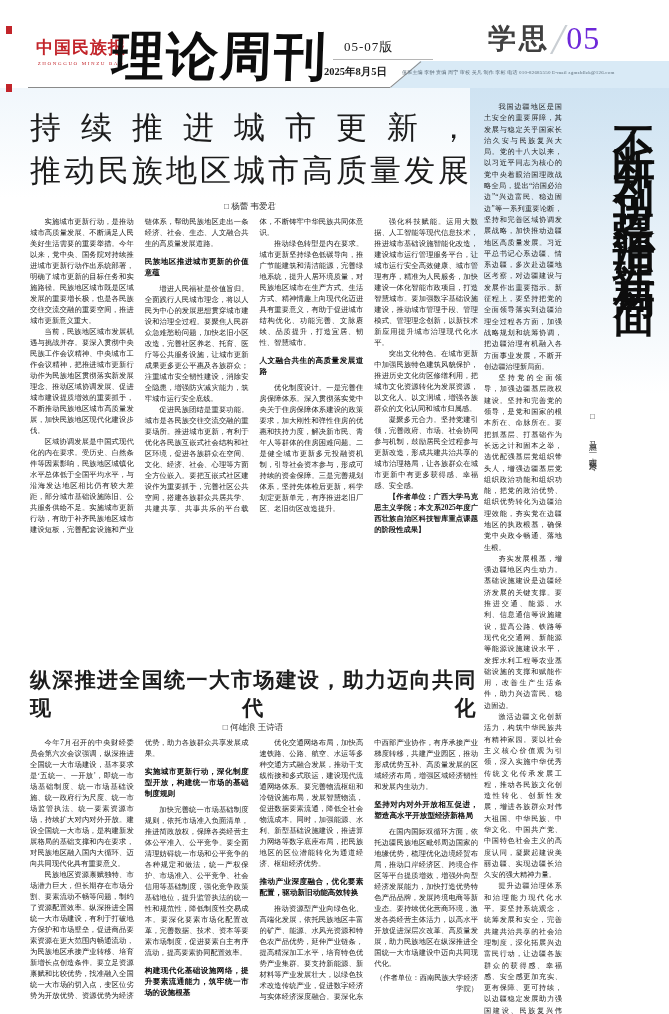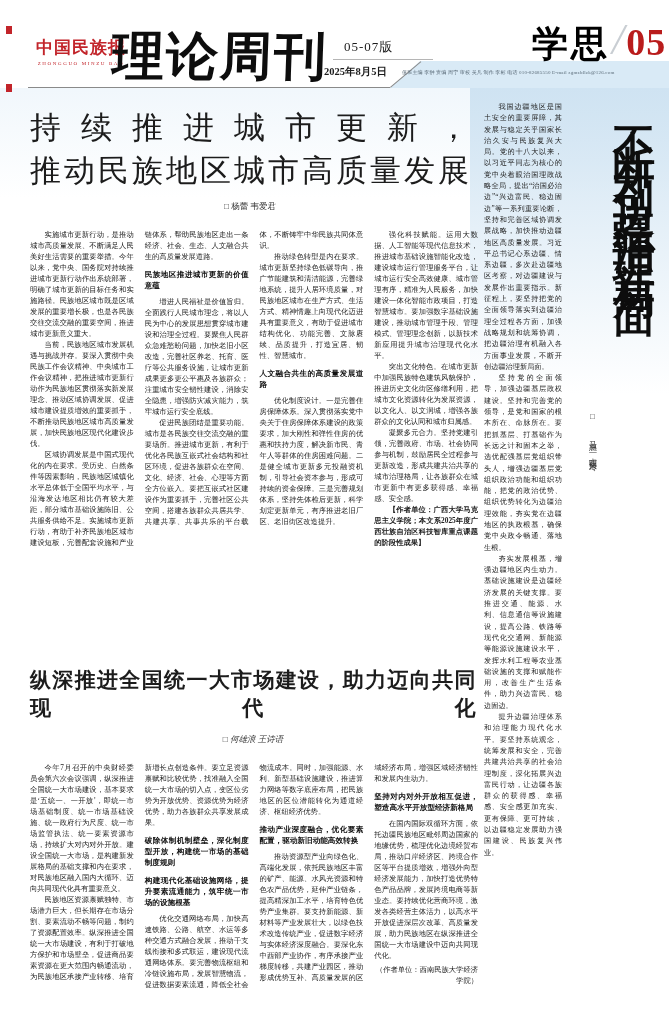--- a/index.html
+++ b/index.html
@@ -25,41 +25,41 @@
   .brand { position:absolute; left:36px; top:36px; z-index:3; color:#c2242a; }
   .brand .cn { font-size:17px; font-weight:bold; letter-spacing:1px; }
   .brand .latin { font-size:5px; letter-spacing:1.6px; margin-top:2px; text-align:center; }
   .weekly { position:absolute; left:112px; top:22px; z-index:3; font-size:52px; font-weight:900;
     letter-spacing:2px; transform:skewX(-2deg); color:#0d0d0d; }
   .edition { position:absolute; left:344px; top:38px; z-index:3; font-size:13px; letter-spacing:1px; }
   .date { position:absolute; left:324px; top:65px; z-index:3; font-size:10.5px; font-weight:bold; }
   .staff { position:absolute; left:402px; top:69px; z-index:3; font-size:5px; color:#5a6b78;
     width:262px; white-space:nowrap; overflow:hidden; letter-spacing:0.2px; }
   .section-block { position:absolute; left:488px; top:20px; z-index:3; display:flex; align-items:flex-start; }
-  .section-name { font-size:36px; font-weight:900; color:#000000; letter-spacing:3px;margin-left:44px; }
+  .section-name { font-size:28px; font-weight:900; color:#404040; letter-spacing:3px; }
   .section-slash { font-size:44px; color:#c9ced3; font-style:italic; line-height:40px; margin:0 2px; font-weight:400; }
-  .page-no { font-size:38px; font-weight:700; color:#b91c1c; letter-spacing:1px; }
+  .page-no { font-size:32px; font-weight:400; color:#6d28d9; letter-spacing:1px; }
 
   .article1 { position:absolute; left:30px; top:106px; width:448px; z-index:3; }
   .article1 .hl { width:440px; font-size:31px; line-height:43px; font-weight:400;
     text-align:justify; text-align-last:justify; letter-spacing:1px; }
   .byline { text-align:center; font-size:8.5px; color:#333; margin-top:9px; width:440px; }
 
-  .cols { margin-top:16px; width:448px; column-count:4; column-gap:11px;
+  .cols { margin-top:3px; width:448px; column-count:4; column-gap:11px;
     font-size:7.3px; line-height:11px; text-align:justify; color:#222; }
   .cols p { text-indent:2em; margin:0; }
   .cols p.subhead { font-family:"Liberation Sans", sans-serif; font-weight:bold; font-size:7.6px;
     text-indent:0; margin:7px 0 5px; color:#111; line-height:11px; }
   .cols p.attribution { font-weight:bold; }
   .cols p.attr-right { text-align:right; text-indent:0; margin-top:3px; }
 
   .article2 { position:absolute; left:30px; top:650px; width:448px; z-index:3; }
   .article2 .hl2 { width:446px; font-size:21px; line-height:28px; font-weight:900;
     text-align:justify; text-align-last:justify; letter-spacing:0.5px;margin-top:16px; }
-  .article2 .byline { width:446px; margin-top:12px;font-style:italic; }
+  .article2 .byline { width:446px; margin-top:0; }
 
   .side-col { position:absolute; left:484px; top:102px; width:78px; z-index:3;
     font-size:7.2px; line-height:11.3px; text-align:justify; color:#222; }
   .side-col p { text-indent:2em; margin:0; }
 
   .v-title { position:absolute; left:606px; top:94px; height:680px; z-index:3;
     writing-mode:vertical-rl; text-orientation:upright;
     font-size:42px; font-weight:900; letter-spacing:17px; color:#0d0d0d; }
   .v-byline { position:absolute; left:586px; top:412px; z-index:3;
     writing-mode:vertical-rl; text-orientation:upright;
@@ -111,33 +111,35 @@
       <p class="attribution">【作者单位：广西大学马克思主义学院；本文系2025年度广西壮族自治区科技智库重点课题的阶段性成果】</p>
     </div>
 </section>
 
 <section class="article2">
   <div class="hl2">纵深推进全国统一大市场建设，助力迈向共同现代化</div>
   <div class="byline">□ 何雄浪 王诗语</div>
   <div class="cols">
       <p>今年7月召开的中央财经委员会第六次会议强调，纵深推进全国统一大市场建设，基本要求是‘五统一、一开放’，即统一市场基础制度、统一市场基础设施、统一政府行为尺度、统一市场监管执法、统一要素资源市场，持续扩大对内对外开放。建设全国统一大市场，是构建新发展格局的基础支撑和内在要求，对民族地区融入国内大循环、迈向共同现代化具有重要意义。</p>
       <p>民族地区资源禀赋独特、市场潜力巨大，但长期存在市场分割、要素流动不畅等问题，制约了资源配置效率。纵深推进全国统一大市场建设，有利于打破地方保护和市场壁垒，促进商品要素资源在更大范围内畅通流动，为民族地区承接产业转移、培育新增长点创造条件。要立足资源禀赋和比较优势，找准融入全国统一大市场的切入点，变区位劣势为开放优势、资源优势为经济优势，助力各族群众共享发展成果。</p>
-      <p class="subhead">破除体制机制壁垒，深化制度型开放，构建统一市场的基础制度规则</p>
+      <p class="subhead">实施城市更新行动，深化制度型开放，构建统一市场的基础制度规则</p>
+      <p>加快完善统一市场基础制度规则，依托市场准入负面清单，推进简政放权，保障各类经营主体公平准入、公平竞争。要全面清理妨碍统一市场和公平竞争的各种规定和做法，统一产权保护、市场准入、公平竞争、社会信用等基础制度，强化竞争政策基础地位，提升监管执法的统一性和规范性，降低制度性交易成本。要深化要素市场化配置改革，完善数据、技术、资本等要素市场制度，促进要素自主有序流动，提高要素协同配置效率。</p>
       <p class="subhead">构建现代化基础设施网络，提升要素流通能力，筑牢统一市场的设施根基</p>
       <p>优化交通网络布局，加快高速铁路、公路、航空、水运等多种交通方式融合发展，推动干支线衔接和多式联运，建设现代流通网络体系。要完善物流枢纽和冷链设施布局，发展智慧物流，促进数据要素流通，降低全社会物流成本。同时，加强能源、水利、新型基础设施建设，推进算力网络等数字底座布局，把民族地区的区位潜能转化为通道经济、枢纽经济优势。</p>
       <p class="subhead">推动产业深度融合，优化要素配置，驱动新旧动能高效转换</p>
       <p>推动资源型产业向绿色化、高端化发展，依托民族地区丰富的矿产、能源、水风光资源和特色农产品优势，延伸产业链条，提高精深加工水平，培育特色优势产业集群。要支持新能源、新材料等产业发展壮大，以绿色技术改造传统产业，促进数字经济与实体经济深度融合。要深化东中西部产业协作，有序承接产业梯度转移，共建产业园区，推动形成优势互补、高质量发展的区域经济布局，增强区域经济韧性和发展内生动力。</p>
       <p class="subhead">坚持对内对外开放相互促进，塑造高水平开放型经济新格局</p>
       <p>在国内国际双循环方面，依托边疆民族地区毗邻周边国家的地缘优势，梳理优化边境经贸布局，推动口岸经济区、跨境合作区等平台提质增效，增强外向型经济发展能力，加快打造优势特色产品品牌，发展跨境电商等新业态。要持续优化营商环境，激发各类经营主体活力，以高水平开放促进深层次改革、高质量发展，助力民族地区在纵深推进全国统一大市场建设中迈向共同现代化。</p>
       <p class="attr-right">（作者单位：西南民族大学经济学院）</p>
     </div>
 </section>
 
 <aside>
   <div class="side-col">
       <p>我国边疆地区是国土安全的重要屏障，其发展与稳定关乎国家长治久安与民族复兴大局。党的十八大以来，以习近平同志为核心的党中央着眼治国理政战略全局，提出“治国必治边”“兴边富民、稳边固边”等一系列重要论断，坚持和完善区域协调发展战略，加快推动边疆地区高质量发展。习近平总书记心系边疆、情系边疆，多次赴边疆地区考察，对边疆建设与发展作出重要指示。新征程上，要坚持把党的全面领导落实到边疆治理全过程各方面，加强战略规划和统筹协调，把边疆治理有机融入各方面事业发展，不断开创边疆治理新局面。</p>
       <p>坚持党的全面领导，加强边疆基层政权建设。坚持和完善党的领导，是党和国家的根本所在、命脉所在。要把抓基层、打基础作为长远之计和固本之举，选优配强基层党组织带头人，增强边疆基层党组织政治功能和组织功能，把党的政治优势、组织优势转化为边疆治理效能，夯实党在边疆地区的执政根基，确保党中央政令畅通、落地生根。</p>
       <p>夯实发展根基，增强边疆地区内生动力。基础设施建设是边疆经济发展的关键支撑。要推进交通、能源、水利、信息通信等设施建设，提高公路、铁路等现代化交通网、新能源等能源设施建设水平，发挥水利工程等农业基础设施的支撑和赋能作用，改善生产生活条件，助力兴边富民、稳边固边。</p>
+      <p>激活边疆文化创新活力，构筑中华民族共有精神家园。要以社会主义核心价值观为引领，深入实施中华优秀传统文化传承发展工程，推动各民族文化创造性转化、创新性发展，增进各族群众对伟大祖国、中华民族、中华文化、中国共产党、中国特色社会主义的高度认同，凝聚起建设美丽边疆、实现边疆长治久安的强大精神力量。</p>
       <p>提升边疆治理体系和治理能力现代化水平。要坚持系统观念，统筹发展和安全，完善共建共治共享的社会治理制度，深化拓展兴边富民行动，让边疆各族群众的获得感、幸福感、安全感更加充实、更有保障、更可持续，以边疆稳定发展助力强国建设、民族复兴伟业。</p>
     </div>
   <div class="v-byline">□ 马惠兰 吉明米玲</div>
   <div class="v-title">不断开创边疆治理新局面</div>
 </aside>
 
 </body></html>

